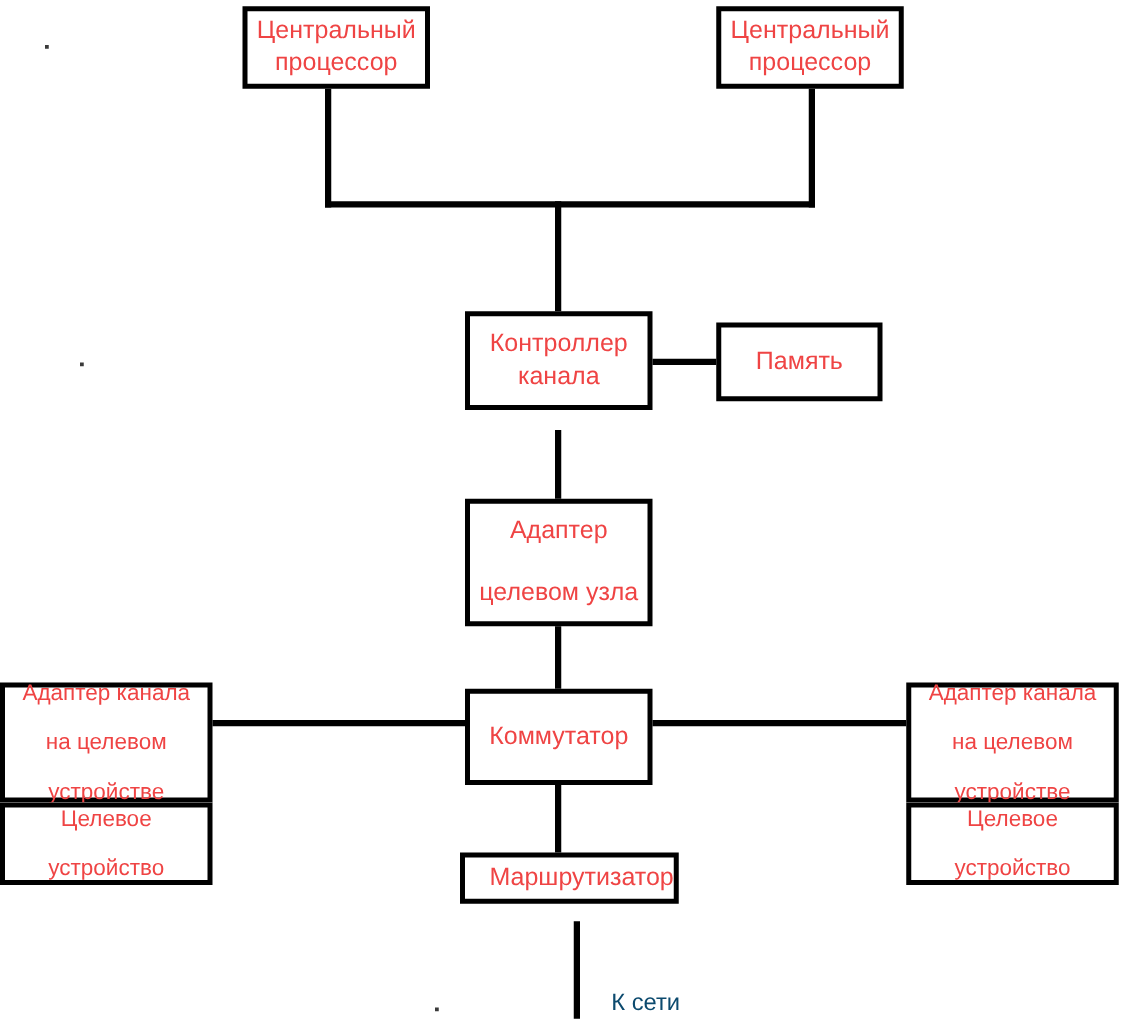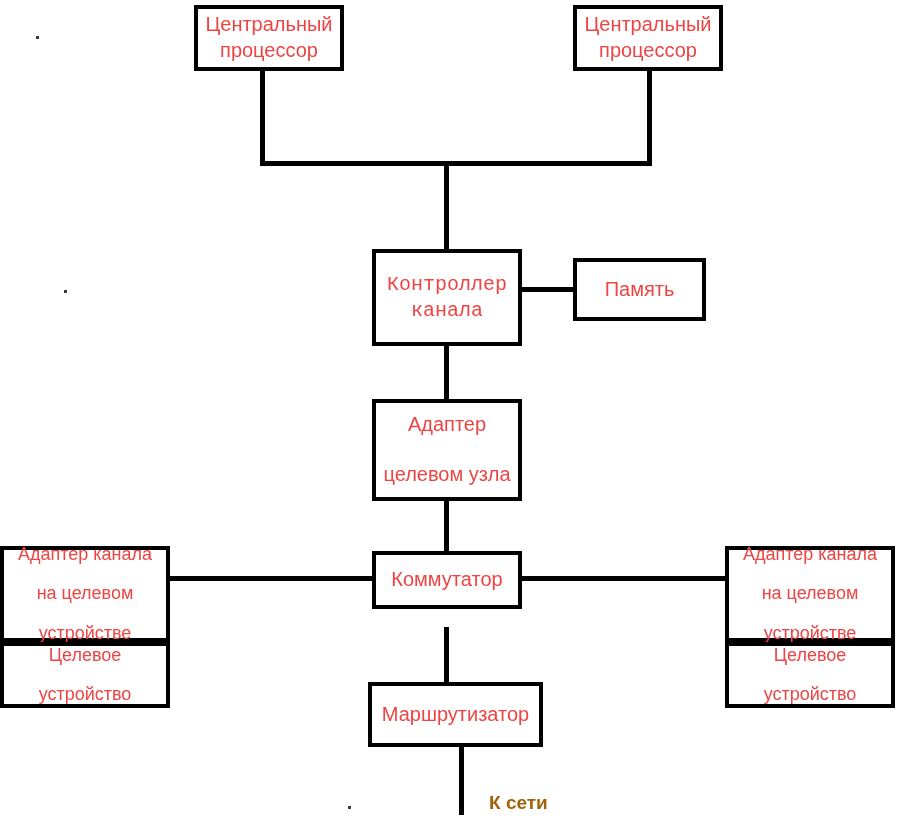--- a/index.html
+++ b/index.html
@@ -39,25 +39,24 @@
   .line {
     position: absolute;
     background: #000000;
     z-index: 1;
   }
   .vline { width: 5px; }
   .hline { height: 5px; }
 
   .caption {
     position: absolute;
-    color: #a16207;
+    color: #0c4a6e;
     font-size: 19px;
     white-space: nowrap;
     z-index: 3;
-    font-weight: bold;
   }
   .speck {
     position: absolute;
     background: #3a3a3a;
     width: 3px;
     height: 3px;
     z-index: 0;
   }
 </style>
 </head>
@@ -94,39 +93,39 @@
   <div class="box f20" style="left:194px; top:5px; width:150px; height:66px;">
     <span class="ln">Центральный</span>
     <span class="ln">процессор</span>
   </div>
 
   <div class="box f20" style="left:573px; top:5px; width:150px; height:66px;">
     <span class="ln">Центральный</span>
     <span class="ln">процессор</span>
   </div>
 
-  <div class="box f20" style="left:372px; top:249px; width:150px; height:97px;font-family:Liberation Mono, monospace;">
+  <div class="box f20" style="left:372px; top:249px; width:150px; height:79px;">
     <span class="ln">Контроллер</span>
     <span class="ln">канала</span>
   </div>
 
   <div class="box f20" style="left:573px; top:258px; width:133px; height:63px;text-align:right;">
     <span class="ln">Память</span>
   </div>
 
   <div class="box f20" style="left:372px; top:399px; width:150px; height:102px;gap:24px;">
     <span class="ln">Адаптер</span>
     <span class="ln">целевом узла</span>
   </div>
 
-  <div class="box f20" style="left:372px; top:551px; width:150px; height:58px;">
+  <div class="box f20" style="left:372px; top:551px; width:150px; height:77px;">
     <span class="ln">Коммутатор</span>
   </div>
 
-  <div class="box f20" style="left:368px; top:682px; width:175px; height:65px;">
+  <div class="box f20" style="left:368px; top:682px; width:175px; height:41px;align-items:flex-end;">
     <span class="ln">Маршрутизатор</span>
   </div>
 
   <div class="box f18" style="left:0px; top:546px; width:170px; height:96px;">
     <span class="ln">Адаптер канала</span>
     <span class="ln">на целевом</span>
     <span class="ln">устройстве</span>
   </div>
 
   <div class="box f18" style="left:0px; top:642px; width:170px; height:66px;">

